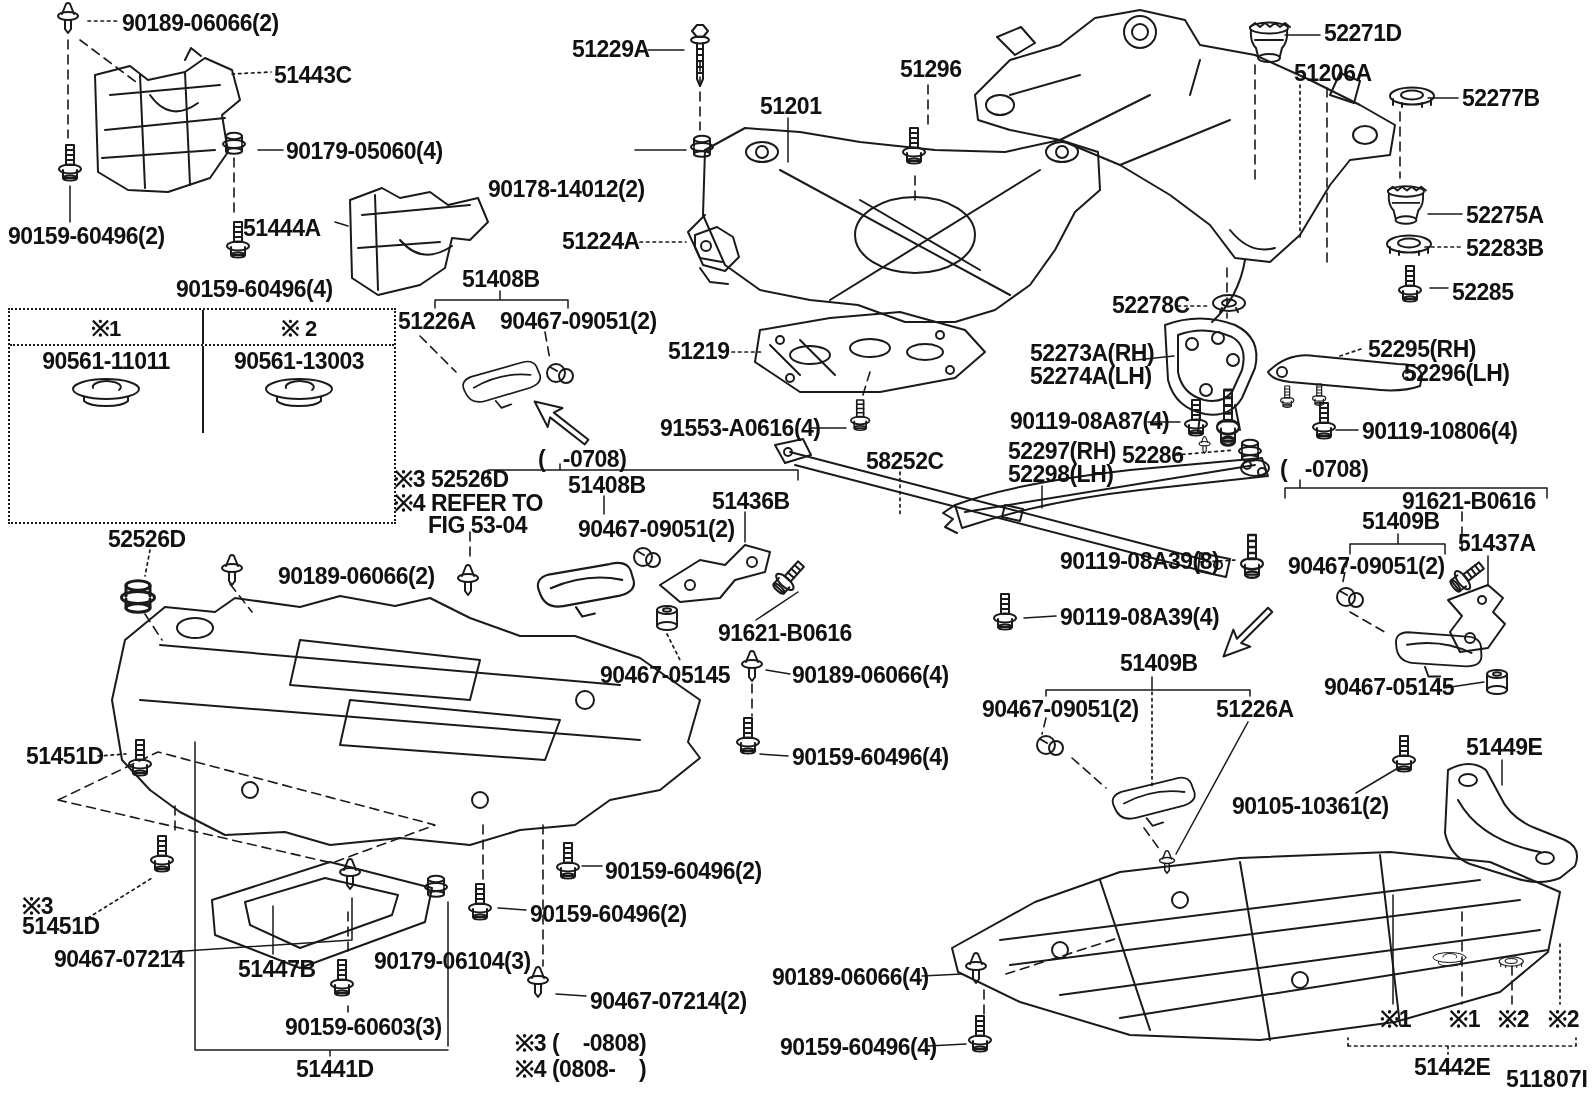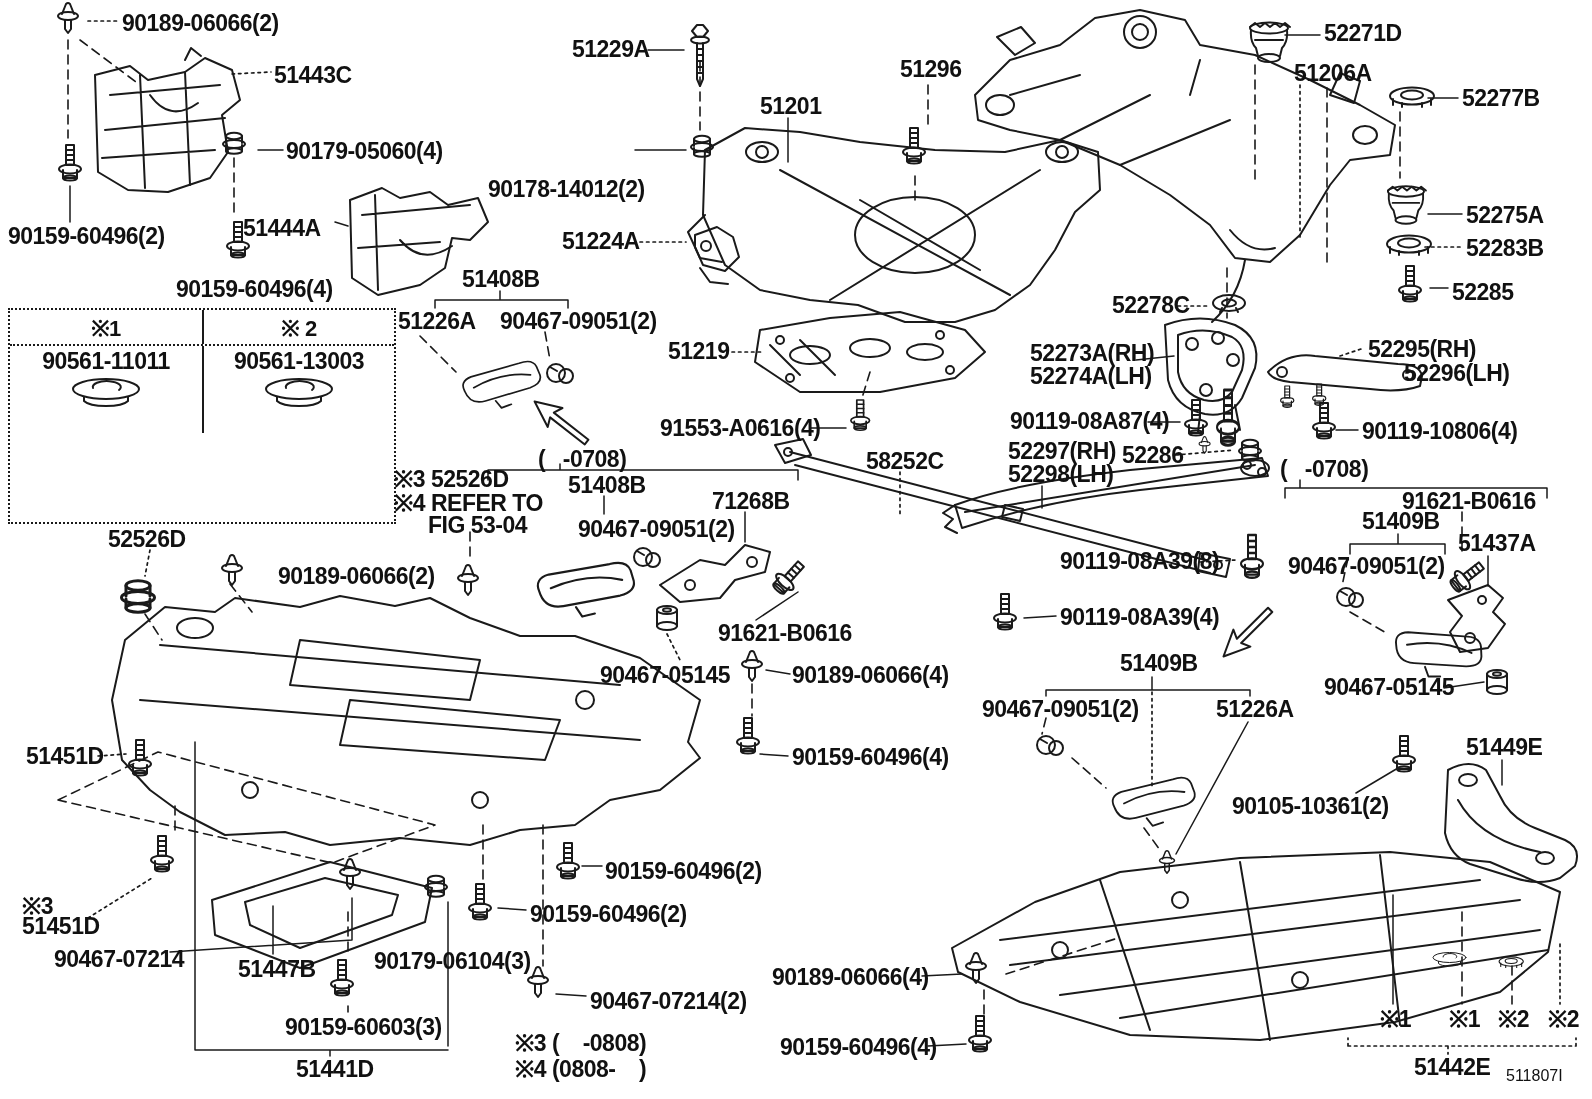--- a/index.html
+++ b/index.html
@@ -6,21 +6,21 @@
   #stage{position:relative;width:1592px;height:1099px;background:#ffffff;overflow:hidden;
          font-family:"Liberation Sans",sans-serif;}
   svg.art{position:absolute;left:0;top:0;z-index:1;}
   .art *{stroke:#1a1a1a;fill:none;stroke-width:2;stroke-linejoin:round;stroke-linecap:round;}
   .art .ld{stroke-width:1.5;}
   .art .dsh{stroke-width:1.6;stroke-dasharray:9 6;}
   .art .dot{stroke-width:1.7;stroke-dasharray:2.5 4;}
   .art .wh{fill:#ffffff;}
   .lbl{position:absolute;z-index:3;font-weight:700;font-size:23px;line-height:1.0;
        color:#111;white-space:pre;letter-spacing:-0.5px;}
-  .lbl.code{font-weight:400;font-size:16px;letter-spacing:0;}
+  .lbl.code{font-weight:700;font-size:23px;letter-spacing:0;}
   .ptable{position:absolute;left:8px;top:308px;width:384px;height:212px;z-index:2;
           border:2px dotted #1a1a1a;display:grid;grid-template-rows:34px 1fr 1fr;background:#fff;}
   .ptable .row{display:grid;grid-template-columns:1fr 1fr;}
   .ptable .row + .row{border-top:2px dotted #1a1a1a;}
   .ptable .cell{display:flex;flex-direction:column;align-items:center;justify-content:flex-start;
           font-weight:700;font-size:23px;color:#111;letter-spacing:-0.5px;padding-top:2px;}
   .ptable .cell + .cell{border-left:2px solid #1a1a1a;}
   .ptable .hdr .cell{font-size:22px;justify-content:center;padding-top:0;}
   .cicon{margin-top:1px;}
   .cicon *{stroke:#1a1a1a;fill:none;stroke-width:2;}
@@ -361,21 +361,21 @@
     <div class="lbl" style="left: 1458px; top: 532px;">51437A</div>
     <div class="lbl" style="left: 1288px; top: 555px;">90467-09051(2)</div>
     <div class="lbl" style="left: 1060px; top: 550px;">90119-08A39(8)</div>
     <div class="lbl" style="left: 1060px; top: 606px;">90119-08A39(4)</div>
     <div class="lbl" style="left: 538px; top: 448px;">(   -0708)</div>
     <div class="lbl" style="left: 394px; top: 468px;">※3 52526D</div>
     <div class="lbl" style="left: 394px; top: 492px;">※4 REFER TO</div>
     <div class="lbl" style="left: 428px; top: 514px;">FIG 53-04</div>
     <div class="lbl" style="left: 568px; top: 474px;">51408B</div>
     <div class="lbl" style="left: 578px; top: 518px;">90467-09051(2)</div>
-    <div class="lbl" style="left: 712px; top: 490px;">71268B</div>
+    <div class="lbl" style="left: 712px; top: 490px;">51436B</div>
     <div class="lbl" style="left: 718px; top: 622px;">91621-B0616</div>
     <div class="lbl" style="left: 600px; top: 664px;">90467-05145</div>
     <div class="lbl" style="left: 792px; top: 664px;">90189-06066(4)</div>
     <div class="lbl" style="left: 792px; top: 746px;">90159-60496(4)</div>
     <div class="lbl" style="left: 108px; top: 528px;">52526D</div>
     <div class="lbl" style="left: 278px; top: 565px;">90189-06066(2)</div>
     <div class="lbl" style="left: 1120px; top: 652px;">51409B</div>
     <div class="lbl" style="left: 982px; top: 698px;">90467-09051(2)</div>
     <div class="lbl" style="left: 1216px; top: 698px;">51226A</div>
     <div class="lbl" style="left: 1324px; top: 676px;">90467-05145</div>

